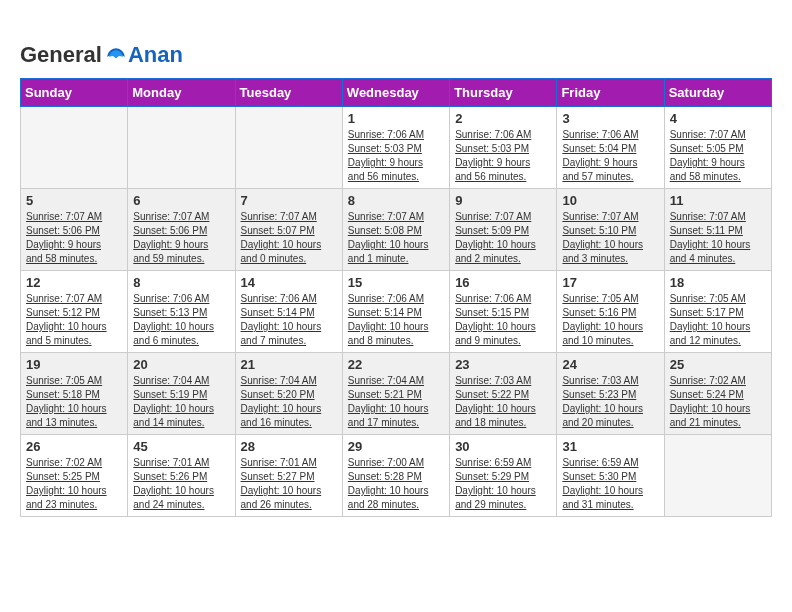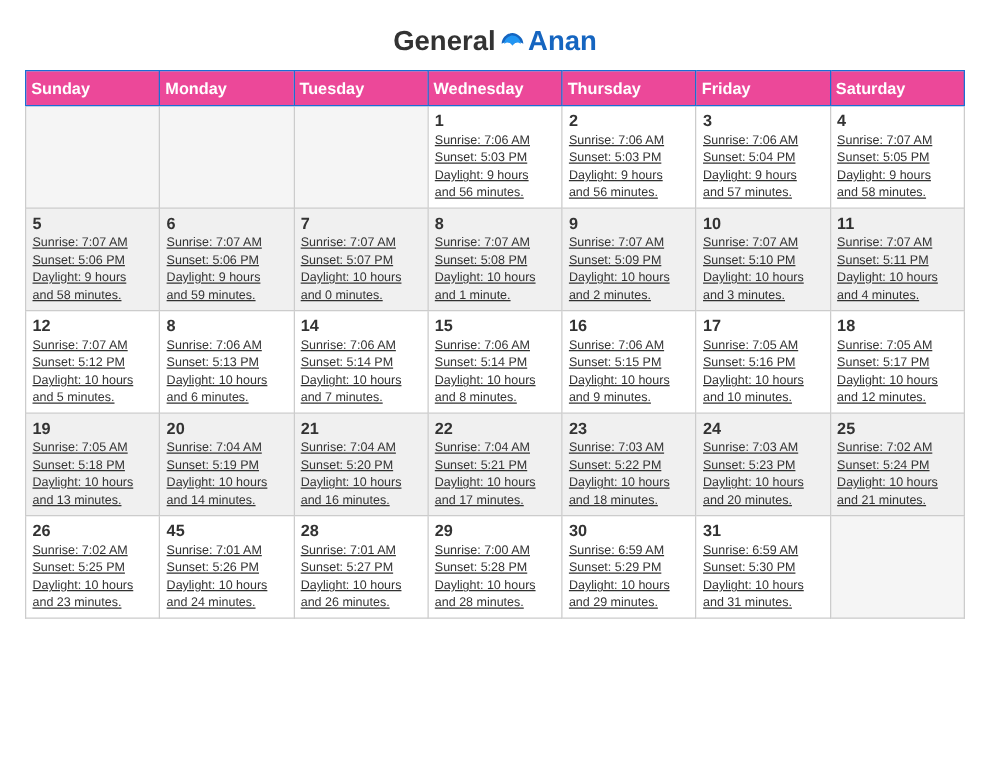--- a/index.html
+++ b/index.html
@@ -5,23 +5,24 @@
     * { box-sizing: border-box; margin: 0; padding: 0; }
     body {
       font-family: Arial, sans-serif;
       background: #fff;
       width: 792px;
       min-height: 612px;
       padding: 20px;
     }
     .header {
       display: flex;
-      justify-content: center;
+      justify-content: space-between;
       align-items: flex-start;
       margin-bottom: 10px;
+      margin-top: 22px;
     }
     .logo {
       display: flex;
       flex-direction: column;
       align-items: flex-start;
     }
     .logo-text {
       display: flex;
       align-items: center;
       gap: 2px;
@@ -52,21 +53,21 @@
     .subtitle {
       font-size: 16px;
       color: #555;
     }
     .calendar {
       width: 100%;
       border-collapse: collapse;
       border: 1px solid #ccc;
     }
     .calendar th {
-      background: #ec4899;
+      background: #a21caf;
       color: #fff;
       font-size: 13px;
       font-weight: bold;
       padding: 6px 4px;
       text-align: left;
       border: 1px solid #1a6fd4;
     }
     .calendar td {
       width: 107px;
       vertical-align: top;

